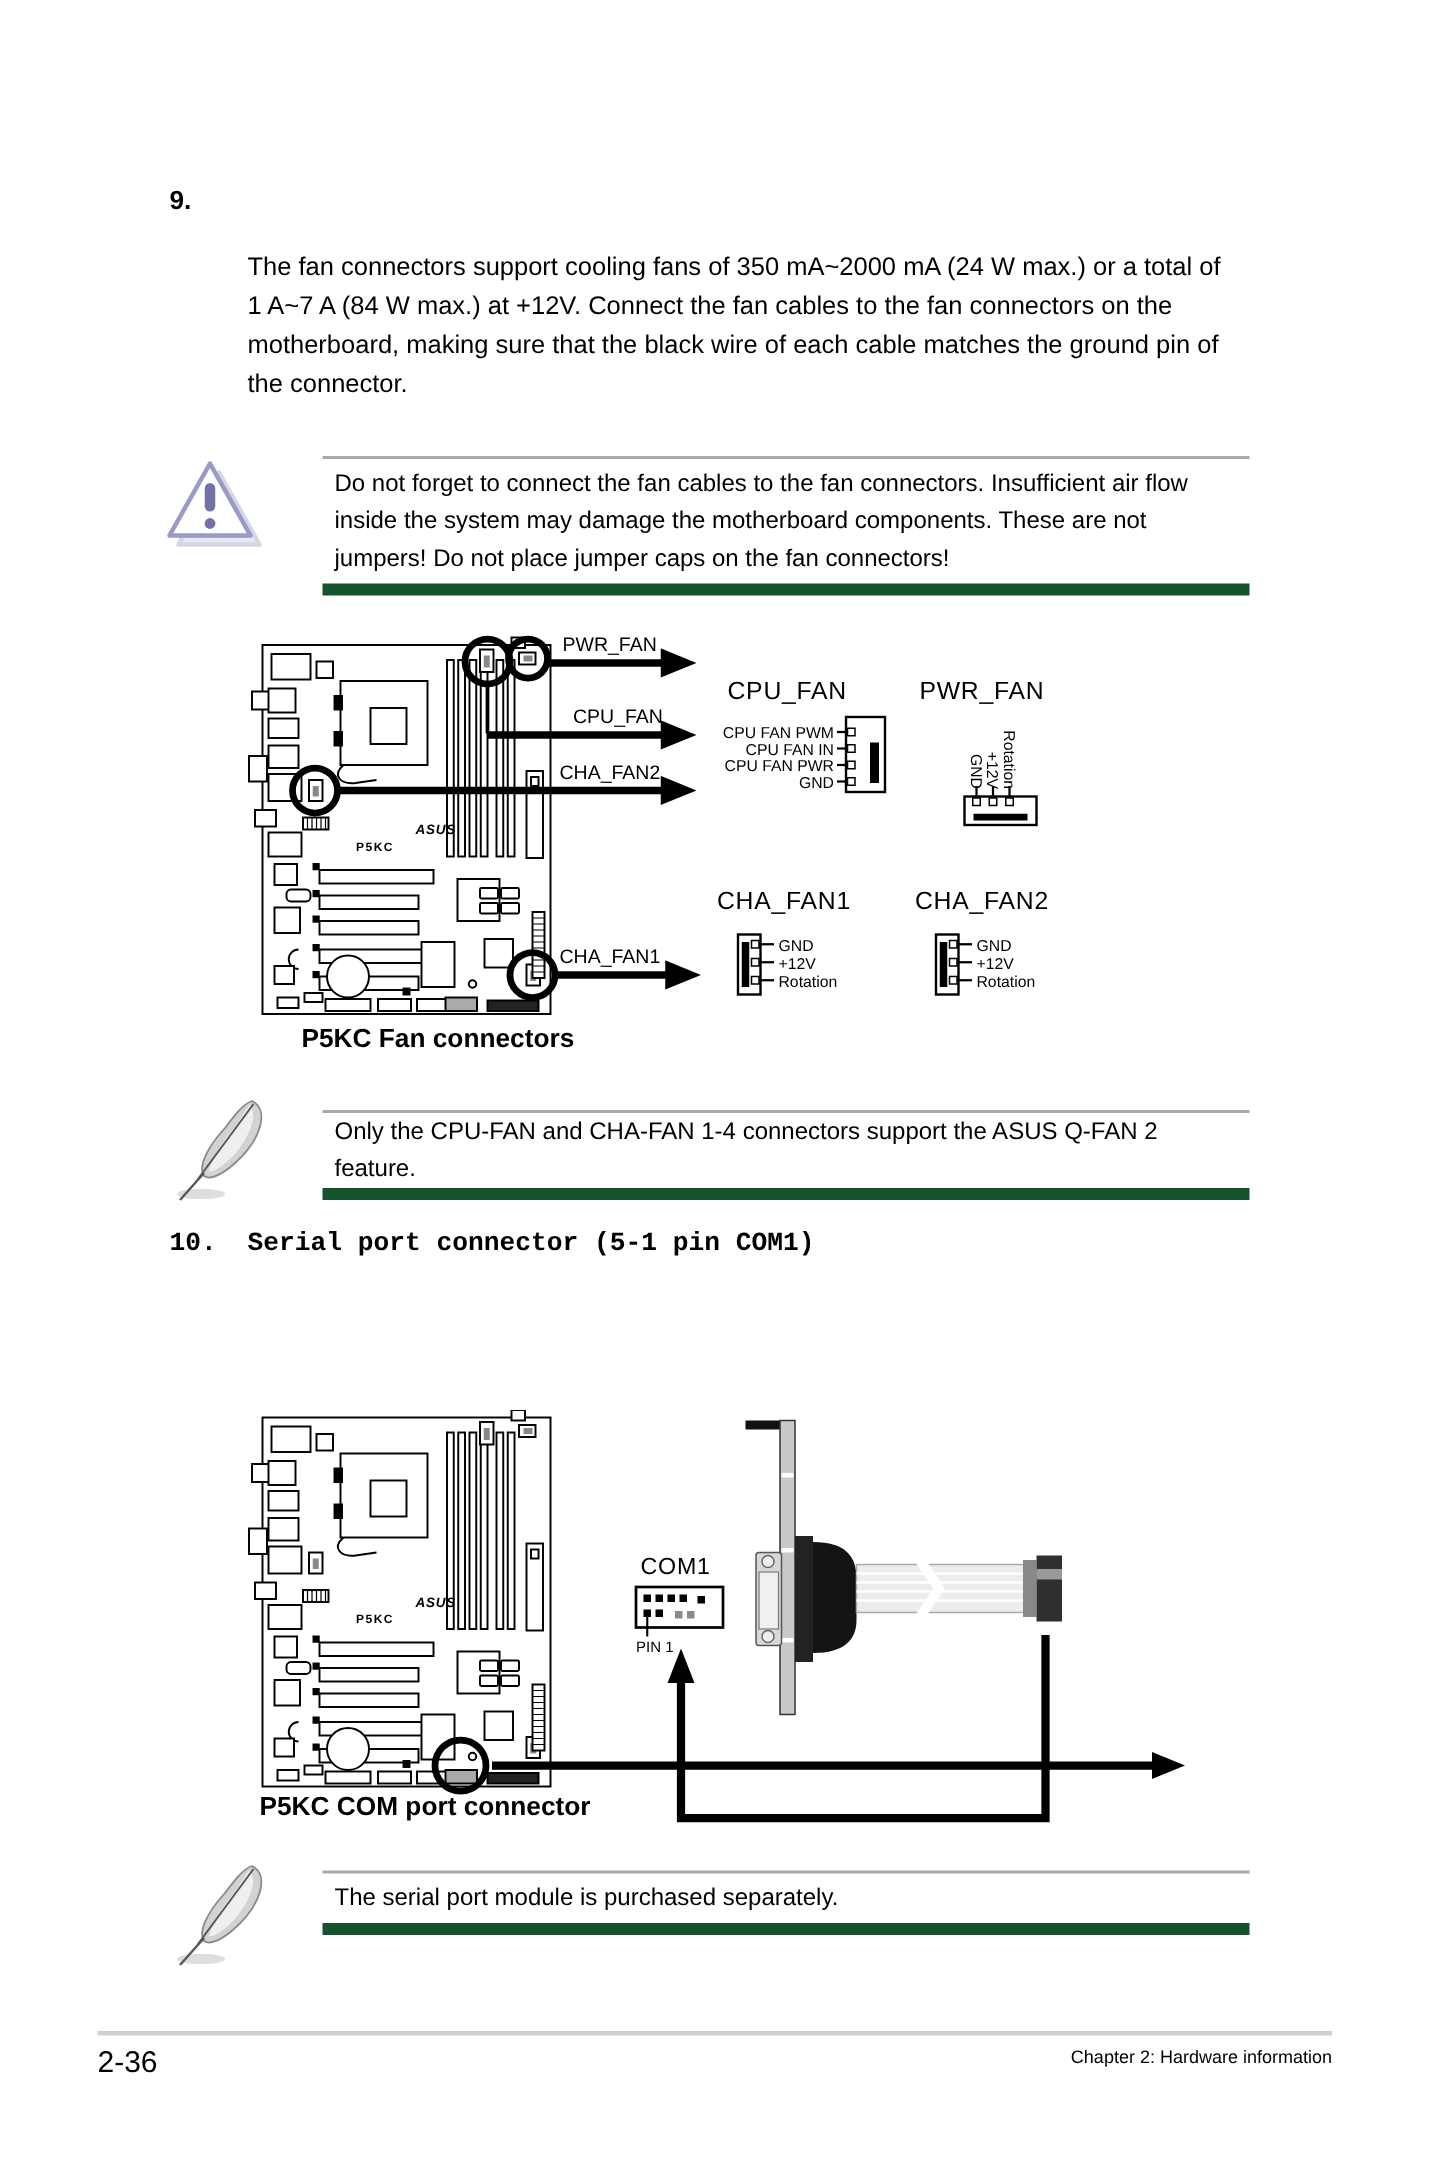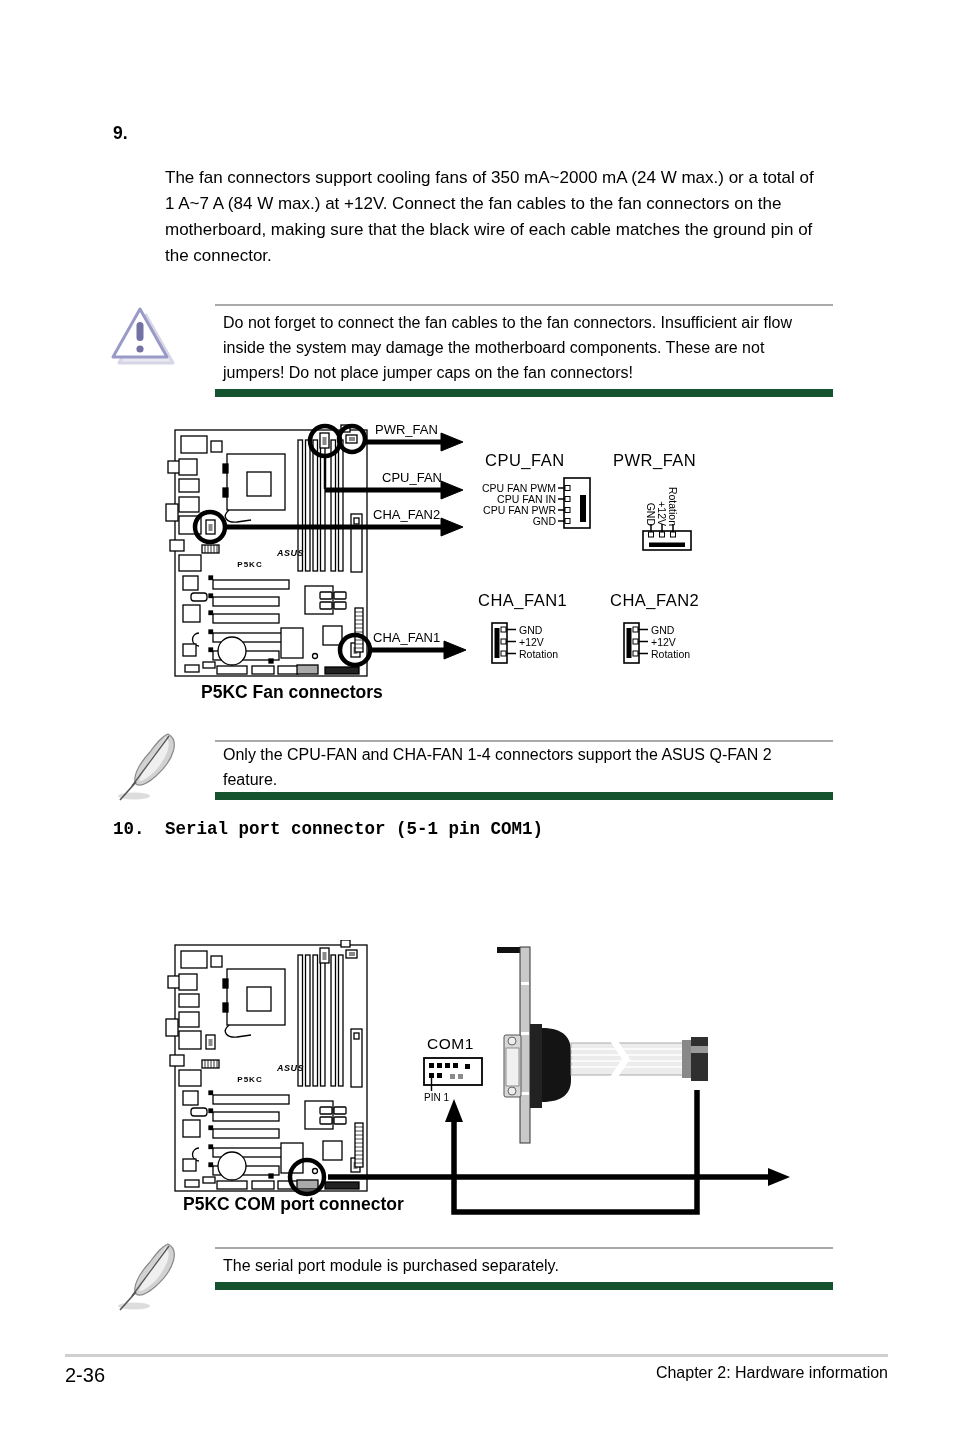--- a/index.html
+++ b/index.html
@@ -12,21 +12,21 @@
   .sec-num { width:52px; flex:0 0 52px; }
   .body-text { font-size:17px; line-height:26px; }
 
   .note-box { position:absolute; left:215px; width:618px; border-top:2px solid #a9a9a9; border-bottom:8px solid #14532d; display:flex; align-items:center; }
   .note-text { font-size:16px; line-height:25px; padding:9px 4px 9px 8px; }
 
   .caption { font-weight:bold; font-size:17.5px; }
 
   .footer-rule { position:absolute; left:65px; top:1354px; width:823px; height:3px; background:#cfcfcf; }
   .footer-left { position:absolute; left:65px; top:1364px; font-size:20px; }
-  .footer-right { position:absolute; right:66px; top:1364px; font-size:16px; }
+  .footer-right { position:absolute; right:66px; top:1364px; font-size:12px; }
 
   svg text { font-family:"Liberation Sans", sans-serif; }
 </style>
 </head>
 <body>
 
 <div class="page">
 
   <div class="abs sec-head" style="left:113px; top:120px; width:740px;">
     <div class="sec-num">9.</div>
@@ -306,21 +306,21 @@
         <line x1="411" y1="121" x2="523" y2="121"></line>
           <line x1="411" y1="127" x2="523" y2="127"></line>
       </g>
       <polygon points="458,101 470,119 458,137 450,137 462,119 450,101" fill="#fff"></polygon>
       <rect x="522" y="100" width="9" height="38" fill="#888"></rect>
       <rect x="531" y="97" width="17" height="44" fill="#2f2f2f"></rect>
       <rect x="531" y="106" width="17" height="7" fill="#9a9a9a"></rect>
     </g>
   </svg>
 
-  <div class="abs caption" style="left:173px; top:1194px;margin-left:10px;">P5KC COM port connector</div>
+  <div class="abs caption" style="left:173px; top:1194px;">P5KC COM port connector</div>
 
   <svg class="abs" style="left:108px; top:1238px;" width="84" height="76" viewBox="0 0 84 76">
     <ellipse cx="26" cy="68" rx="16" ry="3.5" fill="#ddd"></ellipse>
     <path d="M60,6 C72,12 66,32 48,48 C40,55 32,59 28,56 C24,50 30,37 42,24 C48,16 54,8 60,6 Z" fill="#d2d2d2" stroke="#8a8a8a" stroke-width="1.2"></path>
     <path d="M58,9 C64,14 60,28 48,42 C42,48 36,53 31,53 C34,44 40,33 48,24 Z" fill="#efefef"></path>
     <path d="M61,8 L24,58" stroke="#555" stroke-width="1.3" fill="none"></path>
     <path d="M28,54 L12,72" stroke="#555" stroke-width="1.6" fill="none"></path>
   </svg>
 
   <div class="note-box" style="top:1247px; height:43px;">

